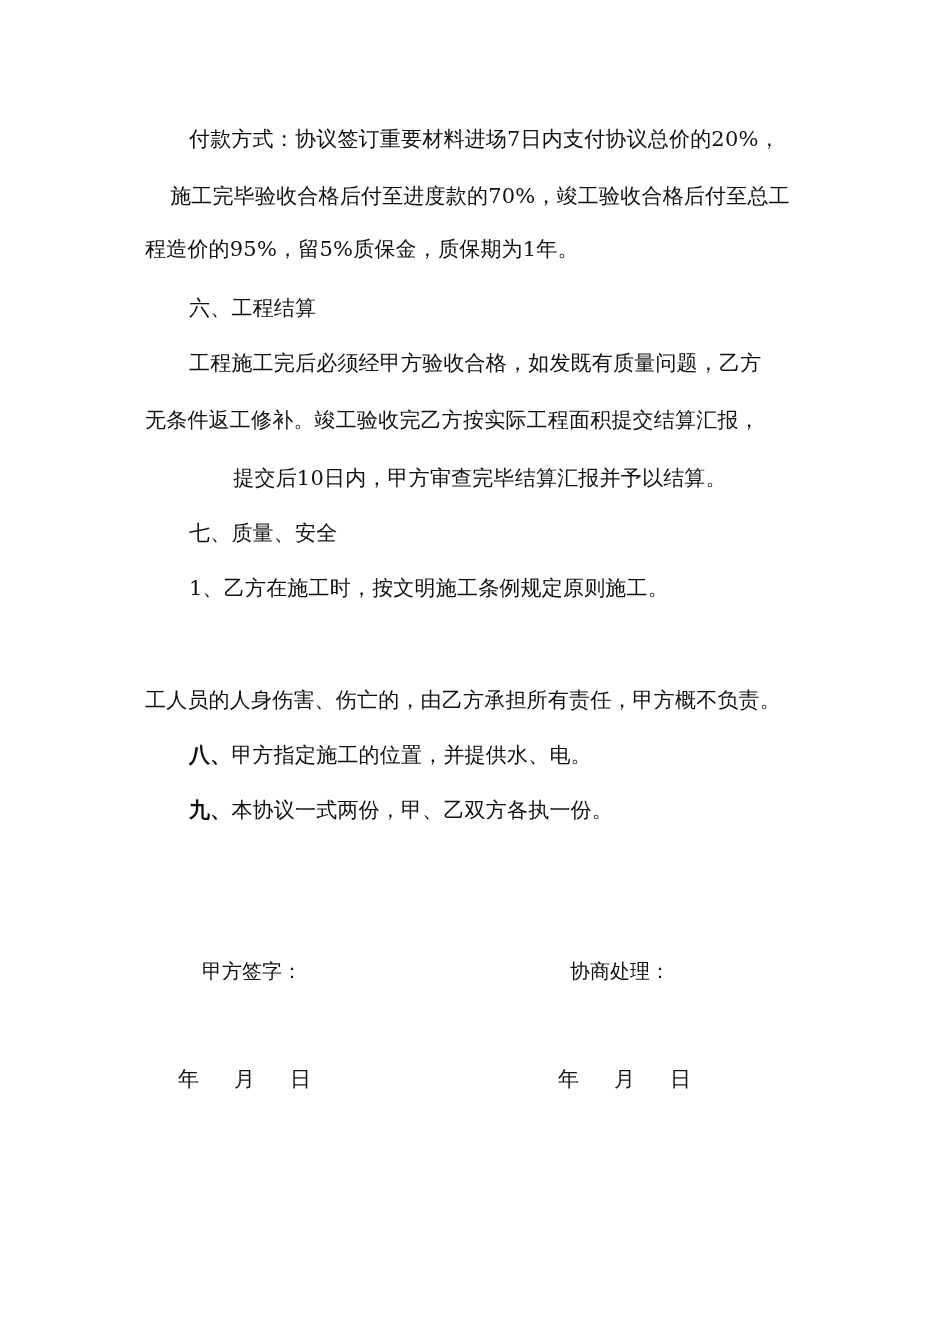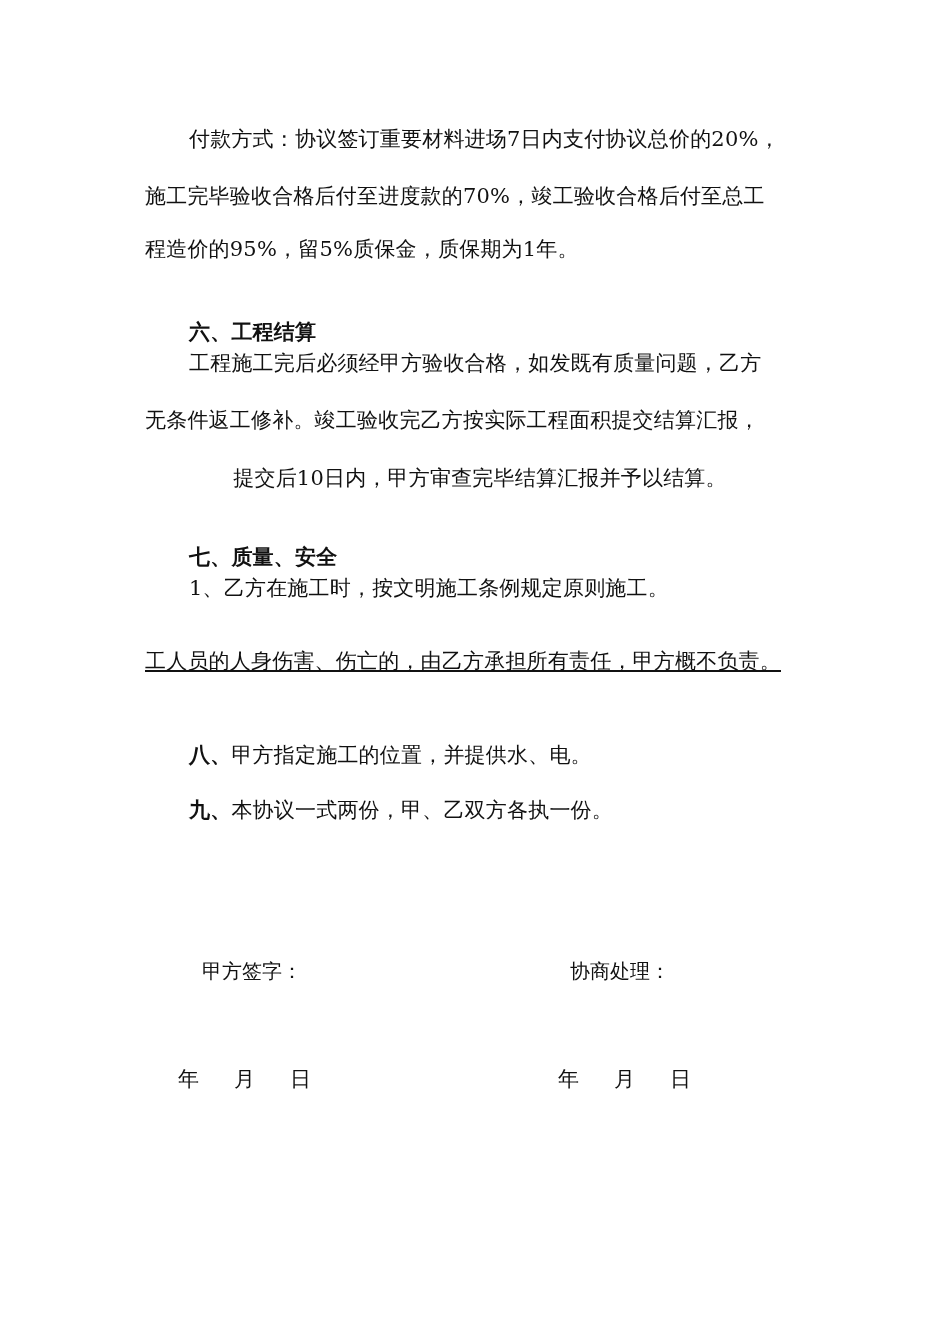--- a/index.html
+++ b/index.html
@@ -8,42 +8,42 @@
     font-family: "DejaVu Serif", "Liberation Serif", serif;
     color: #111111;
   }
   .page { position: absolute; left: 0; top: 0; width: 950px; height: 964px; padding-left: 40px; }
   .line {
     position: absolute; left: 145px; width: 670px;
     font-size: 21px; line-height: 28px; white-space: nowrap;
     letter-spacing: 0.2px;
   }
   .indent { left: 189px; }
-  .heading { font-weight: bold; font-family: "DejaVu Sans", "Liberation Sans", sans-serif; margin-top: 24px; }
+  .heading { font-weight: normal; font-family: "DejaVu Sans", "Liberation Sans", sans-serif; }
   .num-bold { font-weight: bold; font-family: "DejaVu Sans", "Liberation Sans", sans-serif; }
   .sig { position: absolute; font-size: 20px; line-height: 28px; white-space: nowrap; }
   .date { position: absolute; font-size: 21px; line-height: 28px; }
 </style>
 </head>
 <body>
 
 <div class="page">
 
   <div class="line indent" style="top:125px;">付款方式：协议签订重要材料进场7日内支付协议总价的20%，</div>
-  <div class="line" style="top:182px;">施工完毕验收合格后付至进度款的70%，竣工验收合格后付至总工</div>
+  <div class="line" style="top:182px;text-align:center;">施工完毕验收合格后付至进度款的70%，竣工验收合格后付至总工</div>
   <div class="line" style="top:235px;">程造价的95%，留5%质保金，质保期为1年。</div>
 
   <div class="line indent heading" style="top:294px;">六、工程结算</div>
   <div class="line indent" style="top:349px;">工程施工完后必须经甲方验收合格，如发既有质量问题，乙方</div>
   <div class="line" style="top:406px;">无条件返工修补。竣工验收完乙方按实际工程面积提交结算汇报，</div>
   <div class="line" style="top:464px;text-align:center;">提交后10日内，甲方审查完毕结算汇报并予以结算。</div>
 
   <div class="line indent heading" style="top:519px;">七、质量、安全</div>
   <div class="line indent" style="top:574px;">1、乙方在施工时，按文明施工条例规定原则施工。</div>
-  <div class="line" style="top:647px;text-decoration:underline;">工人员的人身伤害、伤亡的，由乙方承担所有责任，甲方概不负责。</div>
+  <div class="line" style="top:686px;">工人员的人身伤害、伤亡的，由乙方承担所有责任，甲方概不负责。</div>
 
   <div class="line indent" style="top:741px;">
     <span class="num-bold">八、</span><span>甲方指定施工的位置，并提供水、电。</span>
   </div>
 
   <div class="line indent" style="top:796px;">
     <span class="num-bold">九、</span><span>本协议一式两份，甲、乙双方各执一份。</span>
   </div>
 
 

